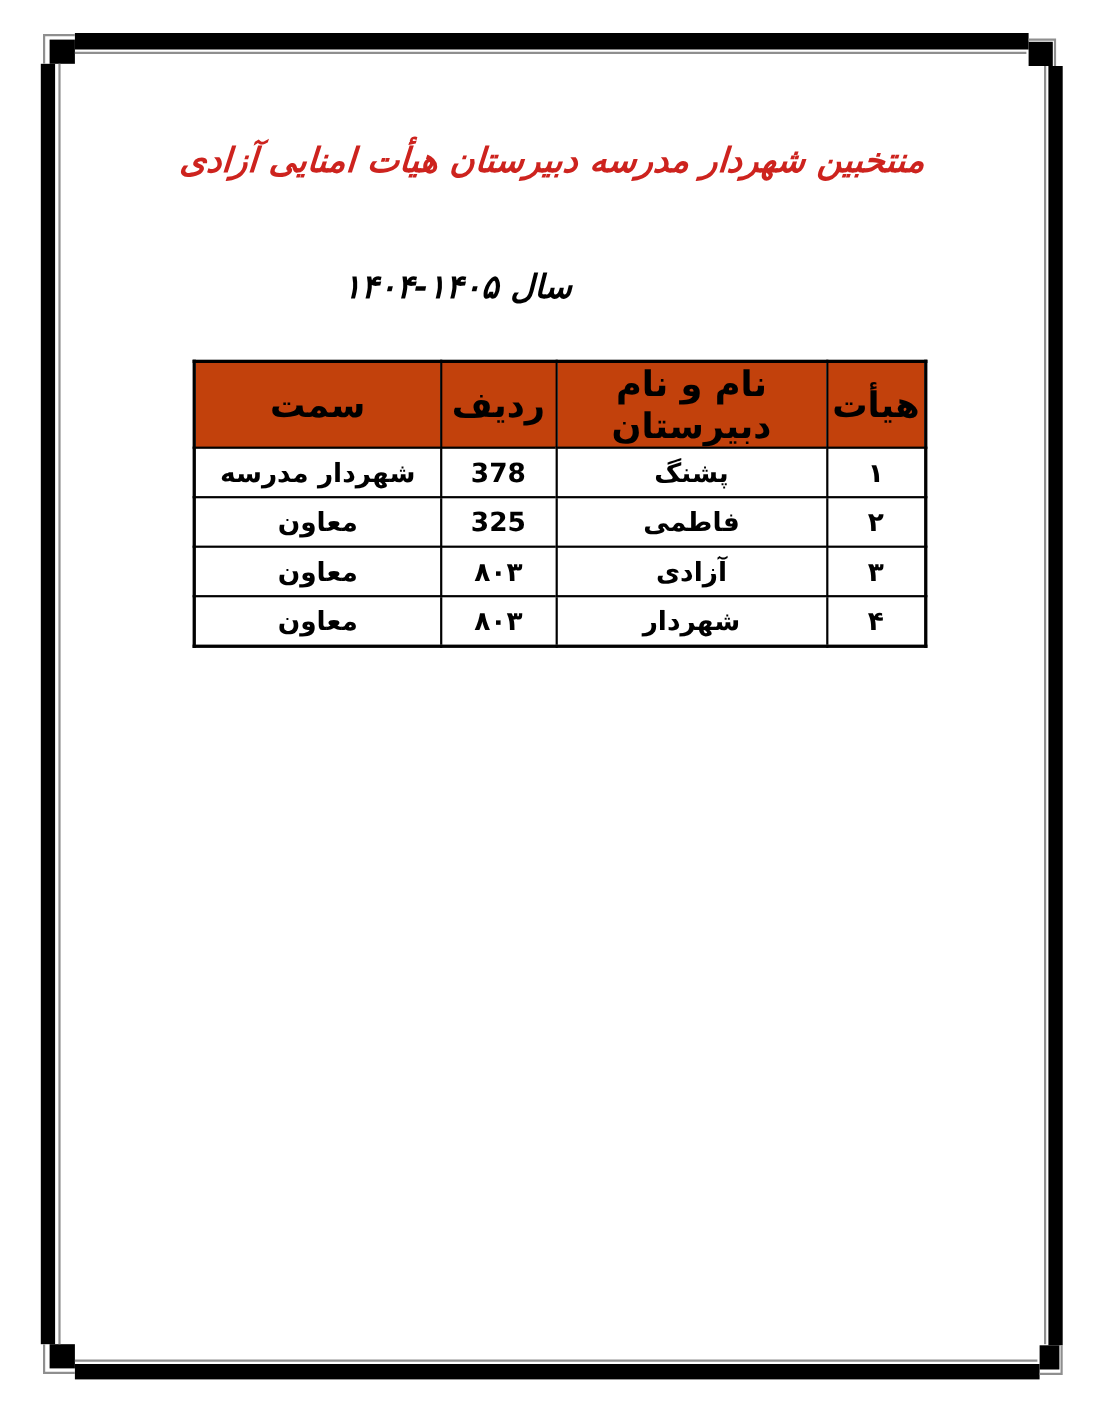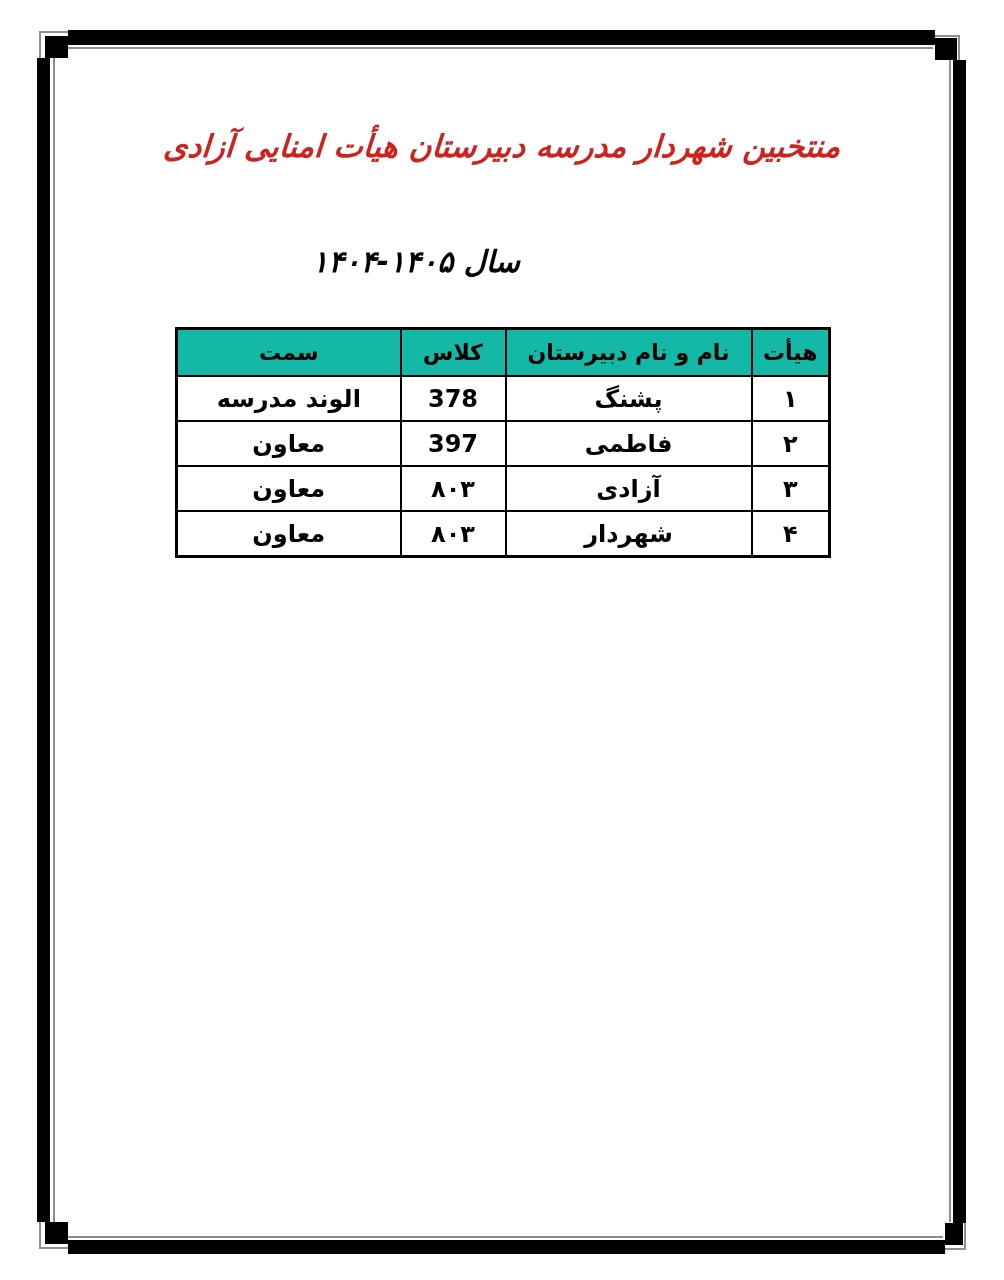--- a/index.html
+++ b/index.html
@@ -20,21 +20,21 @@
   }
   table.members{
     position:absolute;top:327px;left:175px;direction:rtl;
     border-collapse:collapse;table-layout:fixed;background:#ffffff;
     border:3px solid #000000;
   }
   table.members th, table.members td{
     border:2px solid #000000;text-align:center;vertical-align:middle;
     color:#000000;font-weight:bold;padding:0 4px;overflow:hidden;
   }
-  table.members th{background:#14b8a6;height:45px;font-size:22px;}
+  table.members th{background:#c2410c;height:45px;font-size:32px;}
   table.members td{height:43px;font-size:24px;}
 </style>
 </head>
 <body>
 
 <svg class="border-svg" viewBox="0 0 1004 1280" xmlns="http://www.w3.org/2000/svg" aria-hidden="true">
   <g fill="#000000">
 
     <rect x="68" y="30" width="867" height="15"></rect>
     <rect x="37" y="58" width="13" height="1164"></rect>
@@ -68,35 +68,35 @@
   <colgroup>
     <col style="width:78px">
     <col style="width:246px">
     <col style="width:105px">
     <col style="width:224px">
   </colgroup>
   <thead>
     <tr>
       <th>هیأت</th>
       <th>نام و نام دبیرستان</th>
-      <th>کلاس</th>
+      <th>ردیف</th>
       <th>سمت</th>
     </tr>
   </thead>
   <tbody>
     <tr>
       <td>۱</td>
       <td>پشنگ</td>
       <td>378</td>
-      <td>الوند مدرسه</td>
+      <td>شهردار مدرسه</td>
     </tr>
     <tr>
       <td>۲</td>
       <td>فاطمی</td>
-      <td>397</td>
+      <td>325</td>
       <td>معاون</td>
     </tr>
     <tr>
       <td>۳</td>
       <td>آزادی</td>
       <td>۸۰۳</td>
       <td>معاون</td>
     </tr>
     <tr>
       <td>۴</td>

